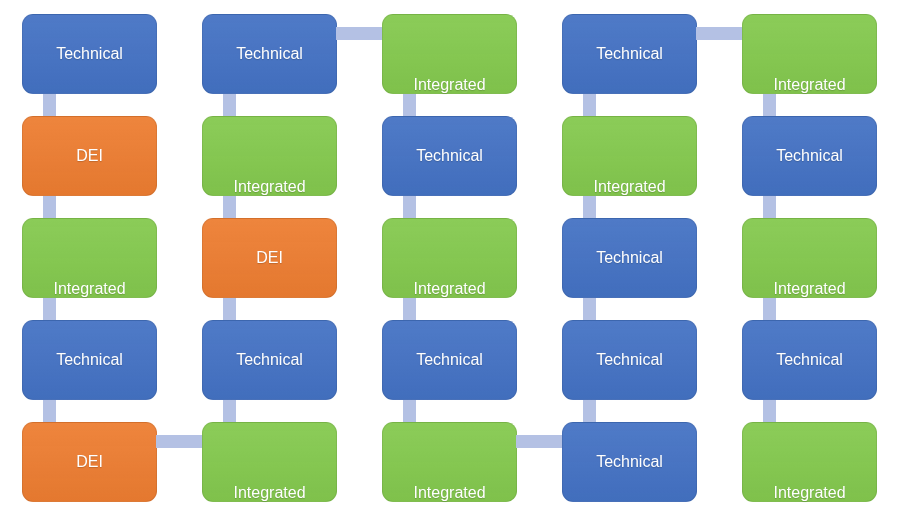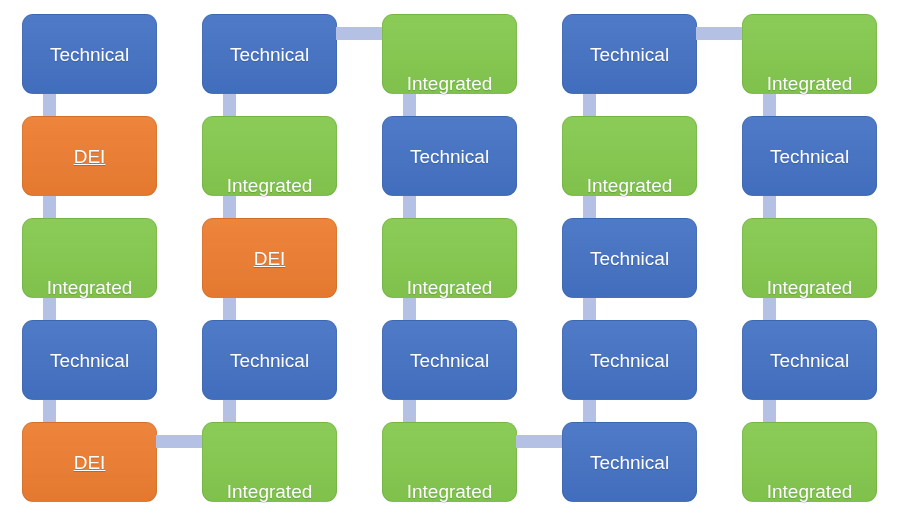--- a/index.html
+++ b/index.html
@@ -25,28 +25,28 @@
   .col-5 { left: 742px; }
   .box {
     box-sizing: border-box;
     width: 135px;
     height: 80px;
     border-radius: 11px;
     display: flex;
     align-items: center;
     justify-content: center;
     color: var(--c-label_text, #ffffff);
-    font-size: 19px;
+    font-size: 16px;
     line-height: 1;
     text-shadow: 0 1px 1px rgba(0,0,0,0.18);
     border: 1px solid rgba(0,0,0,0.07);
     background-image: linear-gradient(180deg, rgba(255,255,255,0.06), rgba(0,0,0,0.04));
   }
   .box[data-type="technical"]  { background-color: var(--c-technical, #4472C4); }
-  .box[data-type="dei"]        { background-color: var(--c-dei, #ED7D31); text-decoration: underline; }
+  .box[data-type="dei"]        { background-color: var(--c-dei, #ED7D31); }
   .box[data-type="integrated"] { background-color: var(--c-integrated, #84C94E); align-items: flex-end; }
   .vconn {
     width: 13px;
     height: 22px;
     margin-left: 21px;
     background: var(--c-connector, #B4C1E4);
   }
   .hconn {
     position: absolute;
     width: 46px;

